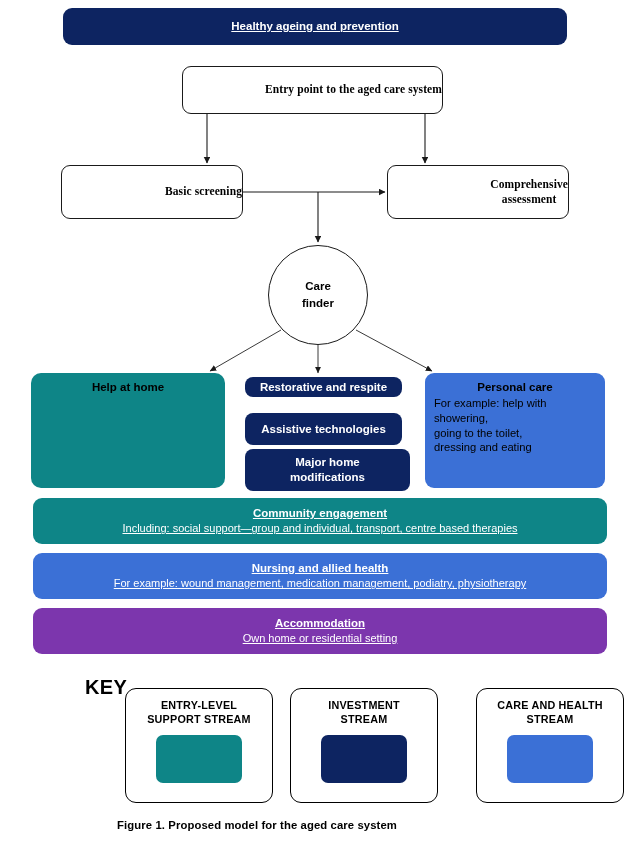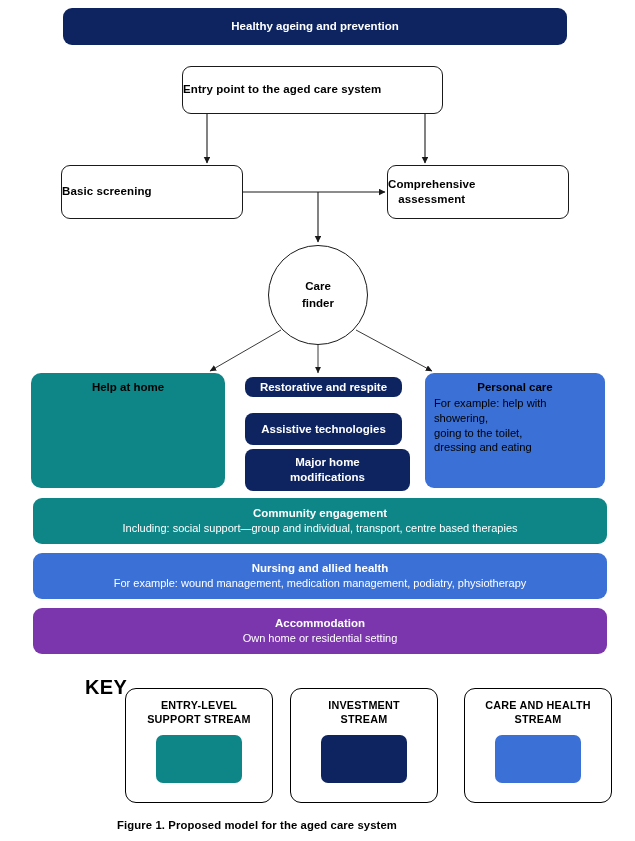--- a/index.html
+++ b/index.html
@@ -26,23 +26,24 @@
     height: 841px;
     pointer-events: none;
   }
 
   
   .node {
     position: absolute;
     box-sizing: border-box;
     display: flex;
     flex-direction: column;
-    align-items: flex-start;
-    justify-content: center;
-    text-align: center;
+    align-items: flex-end;
+    justify-content: center;
+    text-align: center;
+    font-family: Liberation Serif, serif;
   }
   .outline {
     background: #ffffff;
     border: 1.6px solid #1a1a1a;
     border-radius: 9px;
     color: #000000;
     font-weight: bold;
     font-size: 11.5px;
     line-height: 1.33;
     letter-spacing: .1px;
@@ -53,20 +54,21 @@
     position: absolute;
     box-sizing: border-box;
     border-radius: 9px;
     color: #ffffff;
     display: flex;
     flex-direction: column;
     align-items: center;
     justify-content: center;
     text-align: left;
     padding: 4px 10px;
+    text-decoration: underline;
   }
   .bar .t-title {
     font-weight: bold;
     font-size: 11.5px;
     line-height: 1.35;
   }
   .bar .t-sub {
     font-size: 11px;
     line-height: 1.35;
     font-weight: normal;
@@ -273,21 +275,21 @@
 SUPPORT STREAM</span>
     <span class="lg-swatch" style="background:#0E8587;"></span>
   </div>
 
   <div class="legend-box" style="left:290px; top:688px; width:148px; height:115px;">
     <span class="lg-label">INVESTMENT
 STREAM</span>
     <span class="lg-swatch" style="background:#0D2461;"></span>
   </div>
 
-  <div class="legend-box" style="left:464px; top:688px; width:148px; height:115px;">
+  <div class="legend-box" style="left:476px; top:688px; width:148px; height:115px;">
     <span class="lg-label">CARE AND HEALTH
 STREAM</span>
     <span class="lg-swatch" style="background:#3B70D6;"></span>
   </div>
 
   <div id="caption">Figure 1.  Proposed model for the aged care system</div>
 
 </div>
 
 </body></html>

